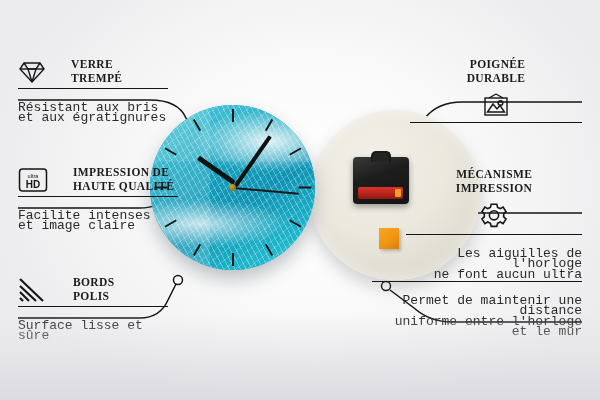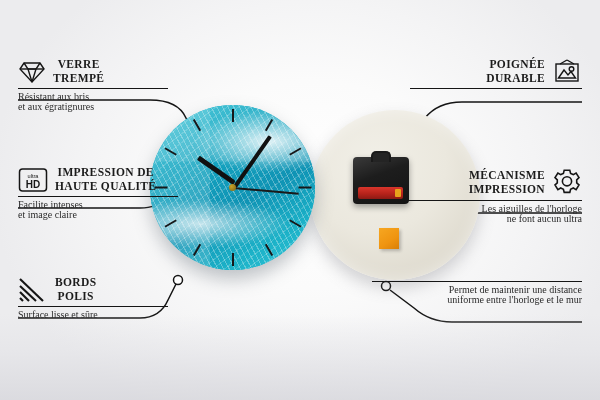--- a/index.html
+++ b/index.html
@@ -22,39 +22,39 @@
     background:linear-gradient(to bottom, rgba(222,222,226,0) 0%, rgba(226,226,230,.55) 45%, rgba(216,216,221,.85) 100%);
     pointer-events:none;
   }
 
   
   .lines { position:absolute; inset:0; width:600px; height:400px; }
 
   
   .feature { position: absolute; }
   .feat-head { display:flex; align-items:center; gap:7px; }
-  .feat-head.right { flex-direction: row; justify-content:flex-end; }
+  .feat-head.right { flex-direction: column; justify-content:flex-end; }
   .feat-title {
     font-family: "Liberation Serif", serif;
     font-weight: bold;
     font-size: 11.5px;
     line-height: 13.5px;
     letter-spacing: .35px;
     color: #1b1b1b;
     white-space: pre-line;
   }
-  .feature.left .feat-title { text-align: center; }
+  .feature.left .feat-title { text-align: left; margin-left: 18px; }
   .feature.right .feat-title { text-align: right; }
   .rule { height:0; border-top:1.6px solid #151515; margin-top:3px; }
   .feat-desc {
-    font-family: Liberation Serif, serif;
-    font-size: 10px;
+    font-family: Liberation Mono, monospace;
+    font-size: 13px;
     line-height: 10.4px;
     color: #2a2a2a;
-    margin-top: 3px;
+    margin-top: 14px;
     white-space: pre-line;
   }
   .feature.right .feat-desc { text-align:right; }
 
   .icon { flex: 0 0 auto; display:block; }
 
   
   .clock-back {
     position:absolute; left:310px; top:110px;
     width:170px; height:170px; border-radius:50%;

